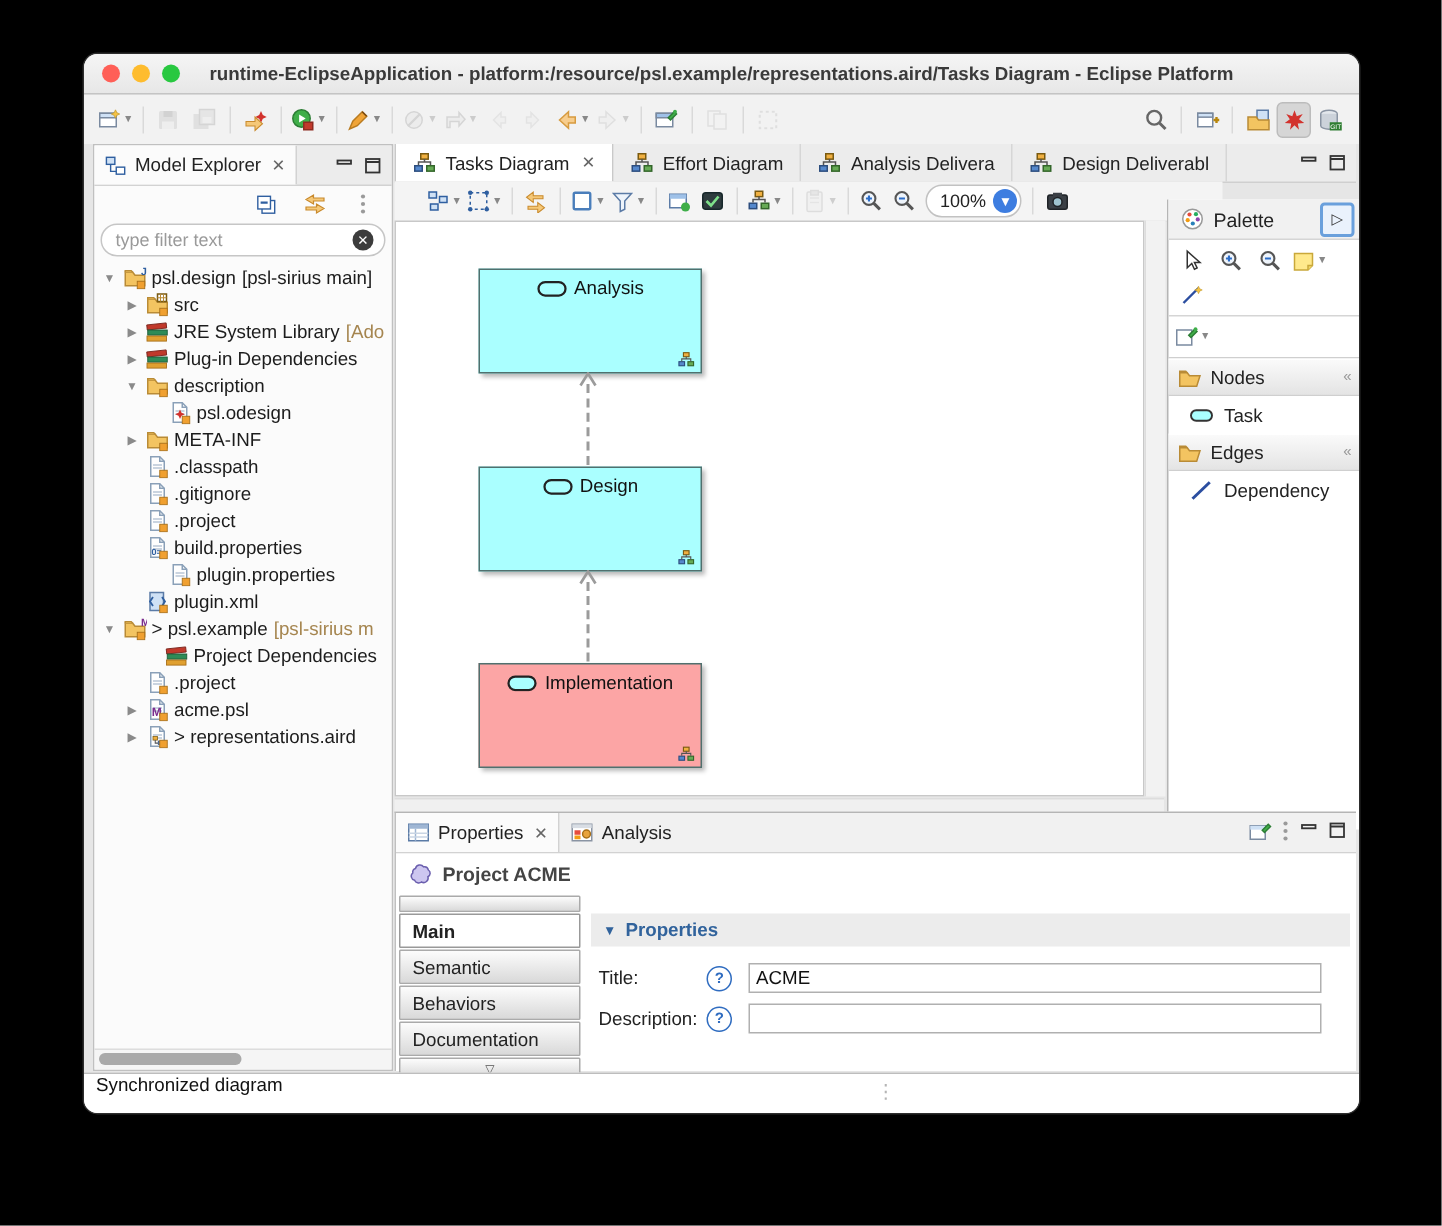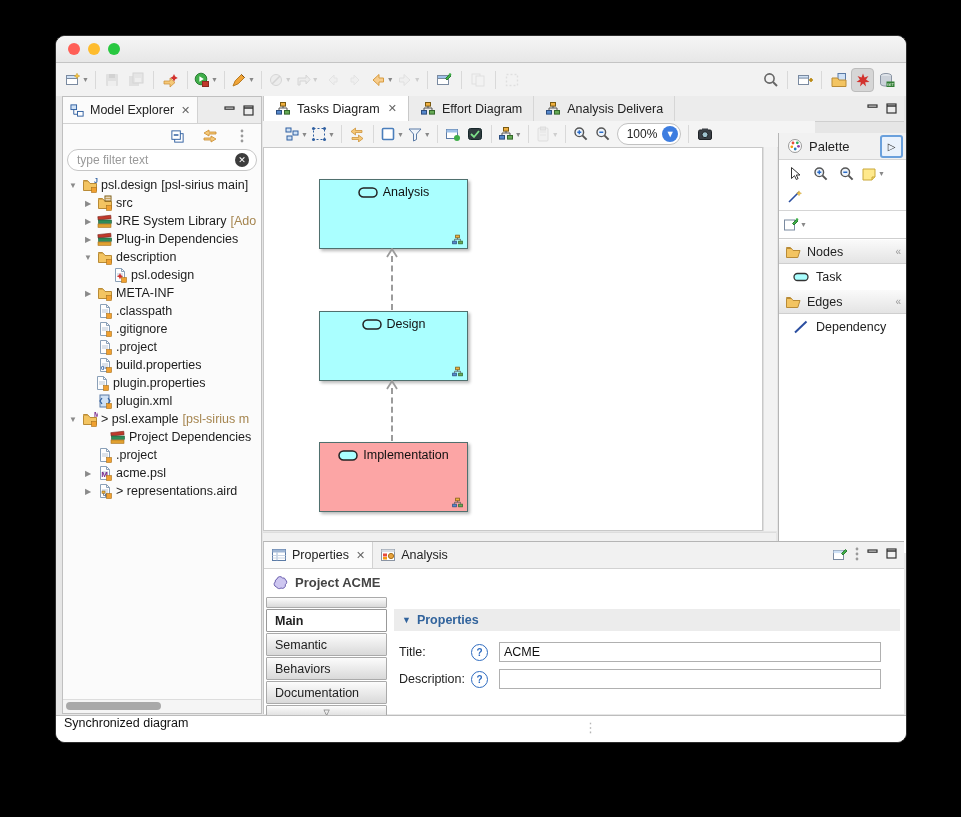--- a/index.html
+++ b/index.html
@@ -116,20 +116,21 @@
   .statusbar{position:absolute;left:0;right:0;bottom:0;height:26px;background:#fff;border-top:1px solid #bdbdbd;
              display:flex;align-items:flex-start;padding-left:8px;font-size:12.5px;color:#111}
   .grip{position:absolute;left:528px;top:4px;color:#b5b5b5;font-size:13px;letter-spacing:1px}
 </style>
 </head>
 <body>
 
 <div class="window">
 
   <div class="titlebar">
+    <div class="title">runtime-EclipseApplication - platform:/resource/psl.example/representations.aird/Tasks Diagram - Eclipse Platform</div>
     <div class="traffic">
       <span class="tl red"></span>
       <span class="tl yellow"></span>
       <span class="tl green"></span>
     </div>
   </div>
 
   <div class="toolbar" id="main-toolbar">
       <button class="tb" style="border: none; background: transparent;">
         <span class="ic">
@@ -530,21 +531,21 @@
                   <path d="M9.5 1.5v3h3" fill="none" stroke="#8aa0b8"></path>
                   <line x1="5" y1="7" x2="11" y2="7" stroke="#b9c6d6"></line>
                   <line x1="5" y1="9" x2="11" y2="9" stroke="#b9c6d6"></line>
                   <text x="4" y="13" font-size="6" font-weight="bold" fill="#2f5fa0" font-family="Liberation Sans">0=</text>
                   <rect x="9.5" y="10.5" width="5" height="5" fill="#f0a030" stroke="#a8701a" stroke-width=".6"></rect>
                 </svg>
               </span>
             </span>
             <span class="tlabel">build.properties</span>
           </div>
-          <div class="trow" style="padding-left: 14px;">
+          <div class="trow" style="padding-left: 32px;">
             <span class="tw"></span>
             <span class="ticon">
               <span class="ic">
                 <svg width="16" height="16" viewBox="0 0 16 16">
                   <path d="M3.5 1.5h6l3 3v10h-9z" fill="#fefefe" stroke="#8aa0b8"></path>
                   <path d="M9.5 1.5v3h3" fill="none" stroke="#8aa0b8"></path>
                   <line x1="5" y1="7" x2="11" y2="7" stroke="#b9c6d6"></line>
                   <line x1="5" y1="9" x2="11" y2="9" stroke="#b9c6d6"></line>
                   <rect x="9.5" y="10.5" width="5" height="5" fill="#f0a030" stroke="#a8701a" stroke-width=".6"></rect>
                 </svg>
@@ -676,20 +677,31 @@
           <div class="etab">
             <span class="ic">
               <svg width="16" height="16" viewBox="0 0 16 16">
                 <rect x="5.5" y="1.5" width="5" height="3.6" fill="#f0b041" stroke="#7a5a10"></rect>
                 <rect x="1.5" y="9.5" width="5" height="3.6" fill="#5588cc" stroke="#2c4d7e"></rect>
                 <rect x="9.5" y="9.5" width="5" height="3.6" fill="#66aa55" stroke="#33662a"></rect>
                 <path d="M8 5v2M4 9V7h8v2" fill="none" stroke="#555"></path>
               </svg>
             </span>
             <span>Analysis Delivera</span>
+          </div>
+          <div class="etab">
+            <span class="ic">
+              <svg width="16" height="16" viewBox="0 0 16 16">
+                <rect x="5.5" y="1.5" width="5" height="3.6" fill="#f0b041" stroke="#7a5a10"></rect>
+                <rect x="1.5" y="9.5" width="5" height="3.6" fill="#5588cc" stroke="#2c4d7e"></rect>
+                <rect x="9.5" y="9.5" width="5" height="3.6" fill="#66aa55" stroke="#33662a"></rect>
+                <path d="M8 5v2M4 9V7h8v2" fill="none" stroke="#555"></path>
+              </svg>
+            </span>
+            <span>Design Deliverabl</span>
           </div>
           <div class="winbtns">
             <span>
               <svg width="13" height="13" viewBox="0 0 13 13">
                 <rect x="2" y="3" width="9" height="2.2" fill="none" stroke="#333" stroke-width="1.2"></rect>
               </svg>
             </span>
             <span>
               <svg width="13" height="13" viewBox="0 0 13 13">
                 <rect x="2" y="2" width="9" height="9" fill="none" stroke="#333" stroke-width="1.2"></rect>

